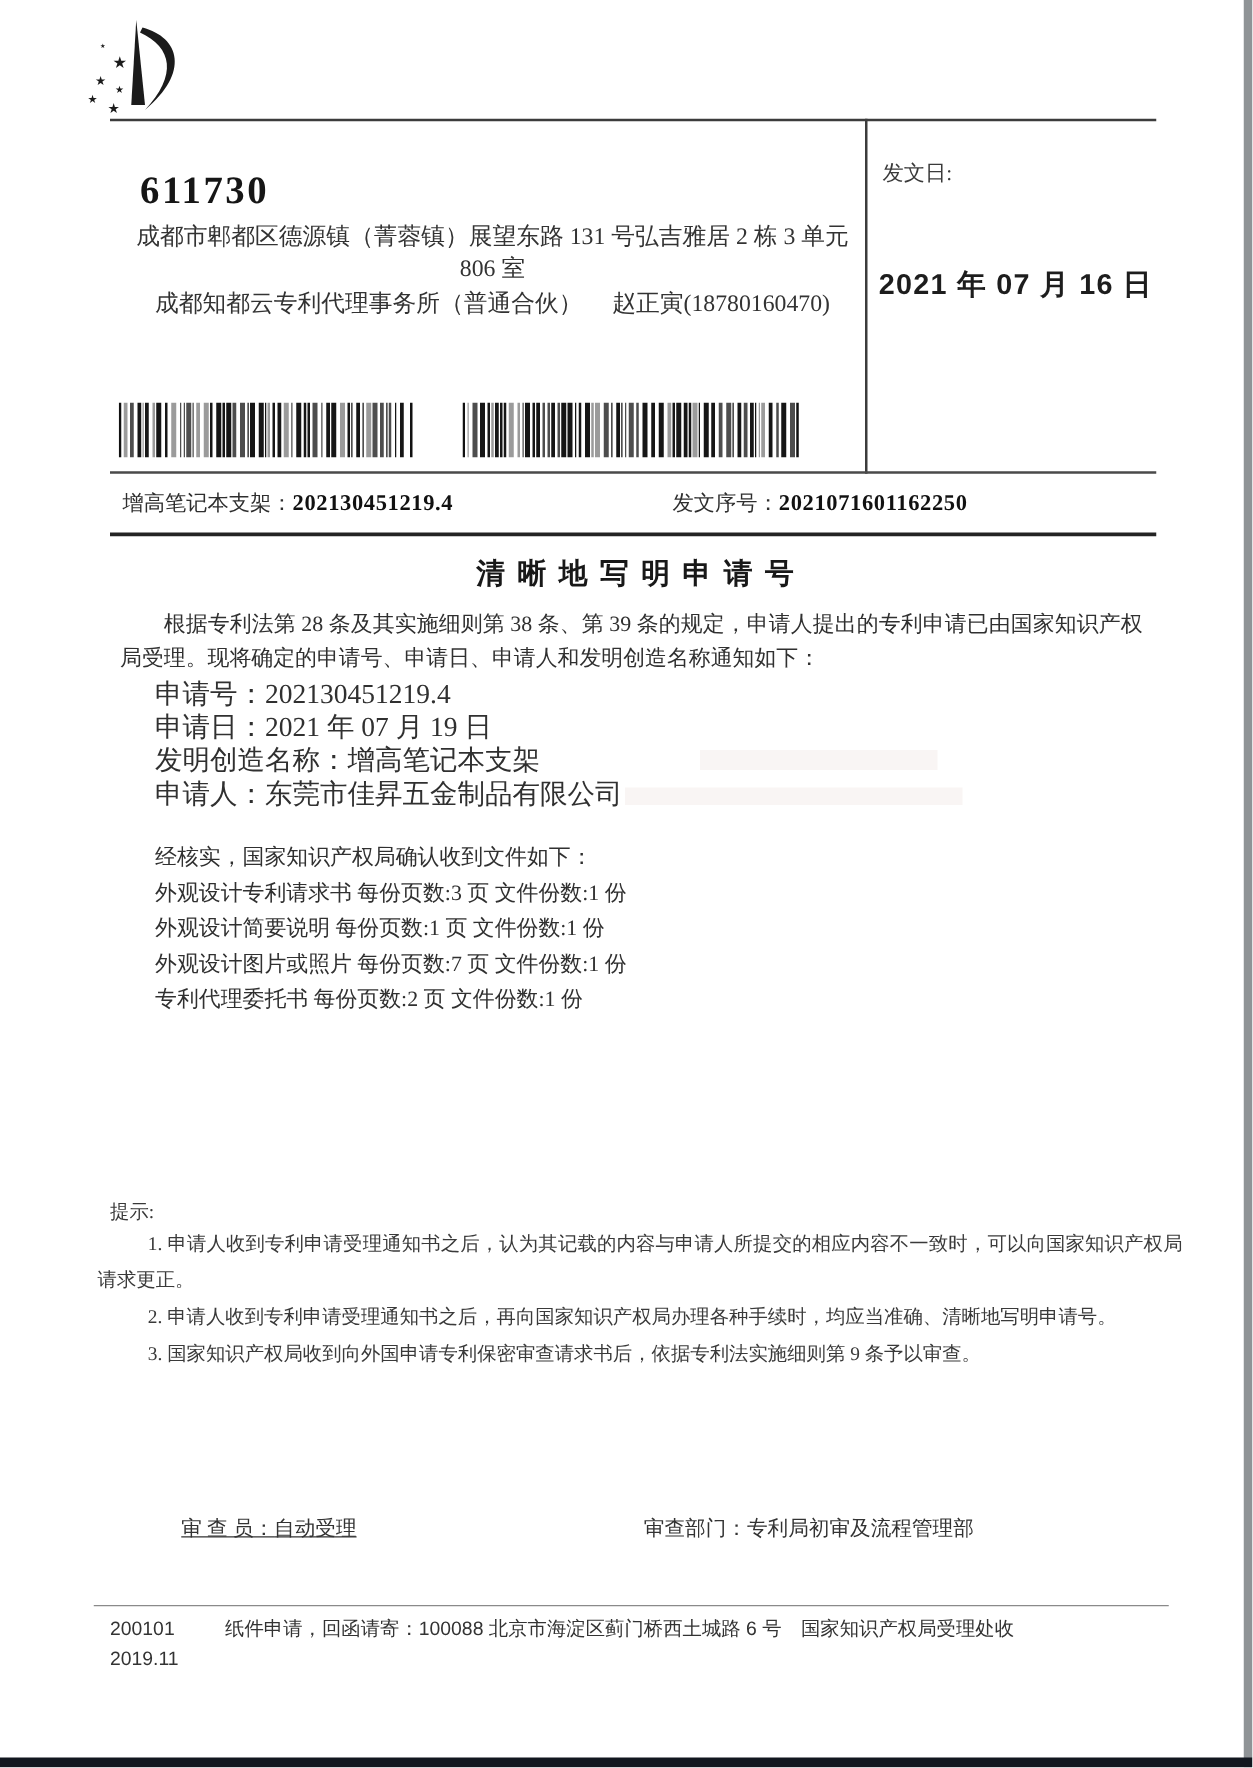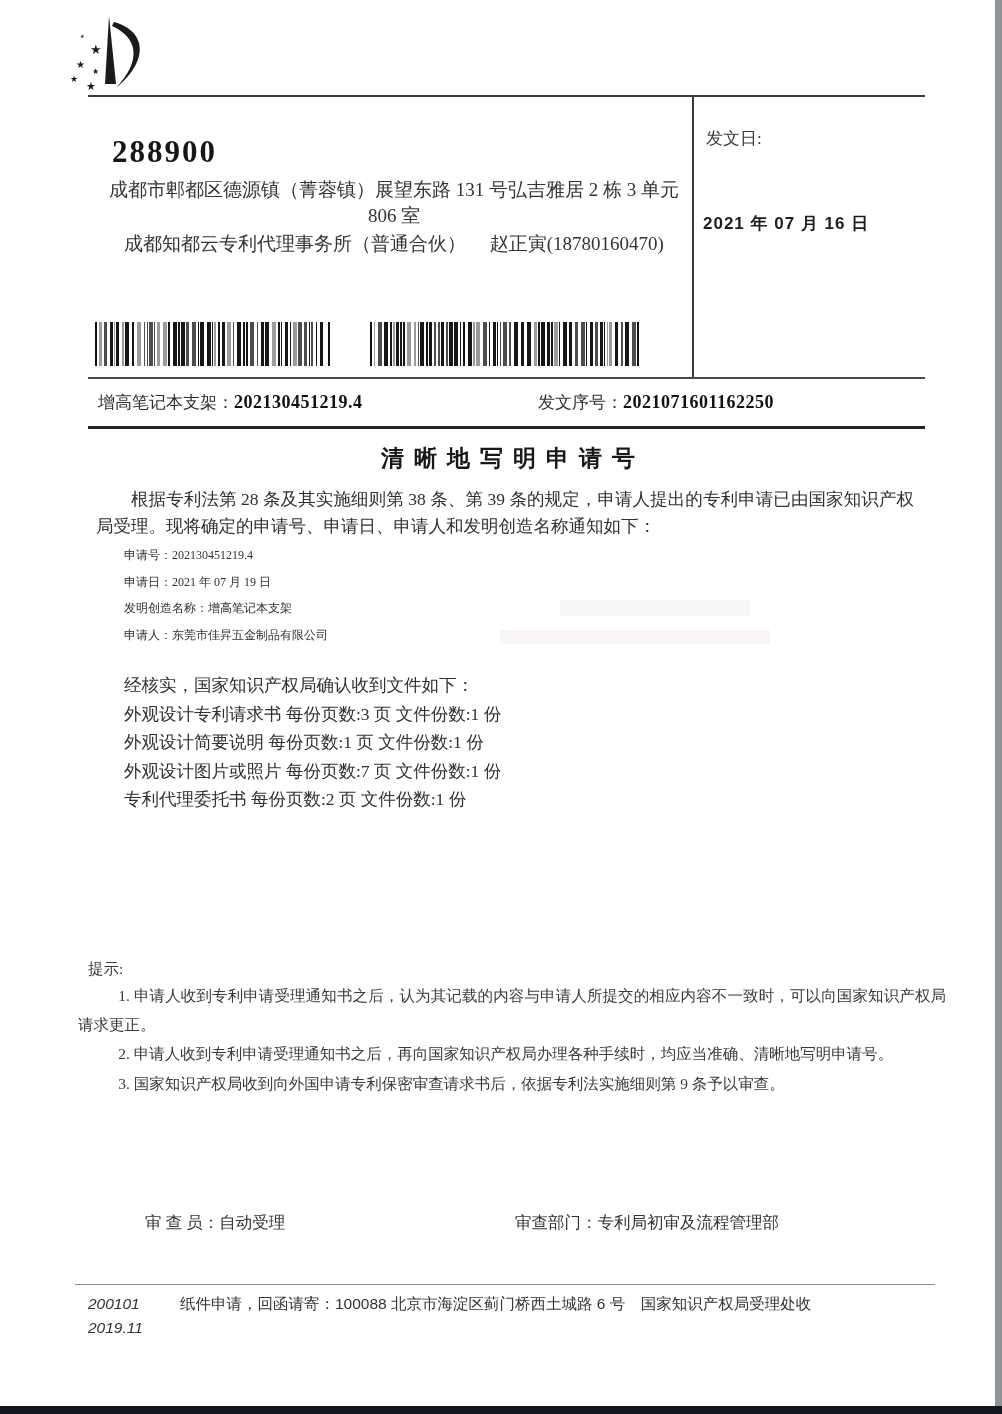--- a/index.html
+++ b/index.html
@@ -14,54 +14,54 @@
     font-size:27px;font-weight:bold;letter-spacing:16px;text-indent:16px;color:#1c1c1c;}
   .hr-top{left:88px;top:95px;width:837px;height:2px;background:#3c3c3c;}
   .vline{left:692px;top:95px;width:2px;height:284px;background:#3c3c3c;}
   
   .doc-code{left:112px;top:134px;font-size:31px;font-weight:bold;letter-spacing:2px;color:#161616;}
   .recipient{left:96px;top:177px;width:596px;text-align:center;
     font-size:19px;line-height:26px;color:#333;}
   .recipient .agency{margin-top:2px;}
   
   .date-label{left:706px;top:127px;font-size:17px;color:#3a3a3a;}
-  .date-value{left:703px;top:212px;font-size:17px;font-weight:600;letter-spacing:1px;
+  .date-value{left:703px;top:212px;font-size:23px;font-weight:600;letter-spacing:1px;
     font-family:"Liberation Sans","DejaVu Sans",sans-serif;color:#1d1d1d;}
   
   .barcode{top:322px;height:44px;overflow:hidden;}
   .barcode span{position:absolute;top:0;bottom:0;}
   #barcode1{left:95px;width:236px;}
   #barcode2{left:370px;width:270px;}
   .hr-mid{left:88px;top:377px;width:837px;height:2px;background:#4a4a4a;}
   
   .meta-row{left:98px;top:391px;width:822px;height:28px;font-size:17px;color:#2e2e2e;}
   .meta-left{position:absolute;left:0;top:0;}
   .meta-right{position:absolute;left:440px;top:0;}
   .meta-row b{font-size:18px;color:#111;letter-spacing:0.5px;}
   .hr-thick{left:88px;top:426px;width:837px;height:3px;background:#242424;}
   
   .notice-title{left:88px;top:443px;width:840px;text-align:center;
     font-size:23px;font-weight:bold;letter-spacing:10px;text-indent:10px;color:#181818;}
   .intro{left:96px;top:486px;width:818px;font-size:17.5px;line-height:27px;
     text-indent:2em;text-align:justify;color:#303030;}
-  .fields{left:124px;top:542px;width:620px;font-size:12px;line-height:26.5px;color:#303030;}
+  .fields{left:124px;top:542px;width:620px;font-size:22px;line-height:26.5px;color:#303030;}
   .received{left:124px;top:671px;width:660px;font-size:17.5px;line-height:28.5px;color:#303030;}
   .ghost{background:rgba(226,211,206,0.22);}
   
   .tips-label{left:88px;top:959px;font-size:15.5px;color:#383838;}
   .tips{left:78px;top:982px;width:868px;font-size:15.5px;line-height:28.5px;color:#3a3a3a;}
   .tips p{margin:0 0 1px 0;text-indent:2.6em;text-align:justify;}
   
-  .examiner{left:145px;top:1212px;font-size:16.5px;color:#333;}
+  .examiner{left:145px;top:1212px;font-size:16.5px;color:#333;text-decoration:underline;}
   .dept{left:515px;top:1212px;font-size:16.5px;color:#333;}
   
   .footer-hr{left:75px;top:1284px;width:860px;height:1px;background:#8a8a8a;}
   .footer-row{font-size:15.5px;line-height:24px;color:#333;
     font-family:"Liberation Sans","DejaVu Sans",sans-serif;}
-  .footer-code{position:absolute;left:88px;top:0;width:80px;font-style:italic;}
+  .footer-code{position:absolute;left:88px;top:0;width:80px;}
   .footer-text{position:absolute;left:180px;top:0;width:752px;text-align:justify;}
   #footer-row1{left:0;top:1292px;width:1002px;height:24px;}
   #footer-row2{left:0;top:1316px;width:963px;height:48px;}
   
   .edge-right{left:995px;top:0;width:7px;height:1414px;background:#8f9396;}
   .edge-bottom{left:0;top:1406px;width:1002px;height:8px;background:#12171f;}
 </style>
 </head>
 <body>
 
@@ -74,21 +74,21 @@
     <text x="12" y="56" font-size="10" fill="#1b1b1b">★</text>
     <text x="28" y="62" font-size="8" fill="#1b1b1b">★</text>
     <text x="6" y="70" font-size="9" fill="#1b1b1b">★</text>
     <text x="22" y="78" font-size="11" fill="#1b1b1b">★</text>
     <text x="16" y="26" font-size="5" fill="#1b1b1b">★</text>
   </svg>
 
   <div class="abs hr-top"></div>
   <div class="abs vline"></div>
 
-  <div class="abs doc-code">288900</div>
+  <div class="abs doc-code">611730</div>
   <div class="abs recipient">
     <div>成都市郫都区德源镇（菁蓉镇）展望东路 131 号弘吉雅居 2 栋 3 单元</div>
     <div>806 室</div>
     <div class="agency">成都知都云专利代理事务所（普通合伙）　 赵正寅(18780160470)</div>
   </div>
 
   <div class="abs date-label">发文日:</div>
   <div class="abs date-value">2021 年 07 月 16 日</div>
 
   <div class="abs barcode" id="barcode1">

